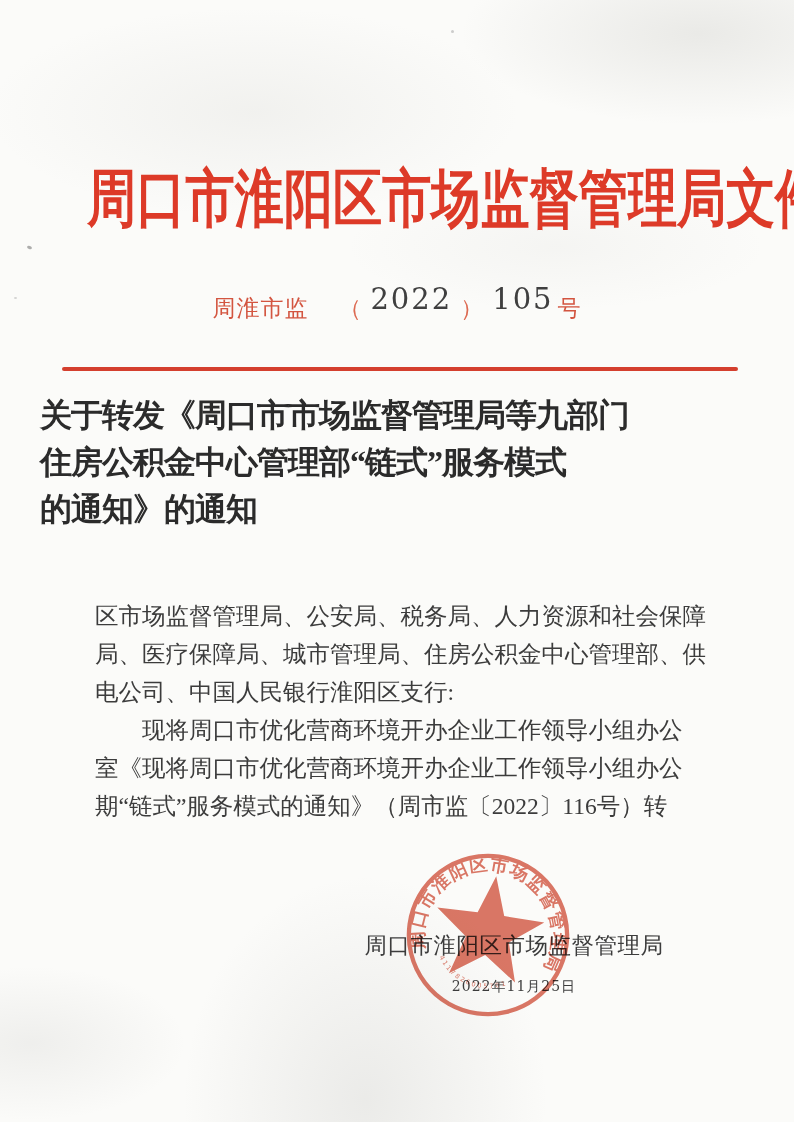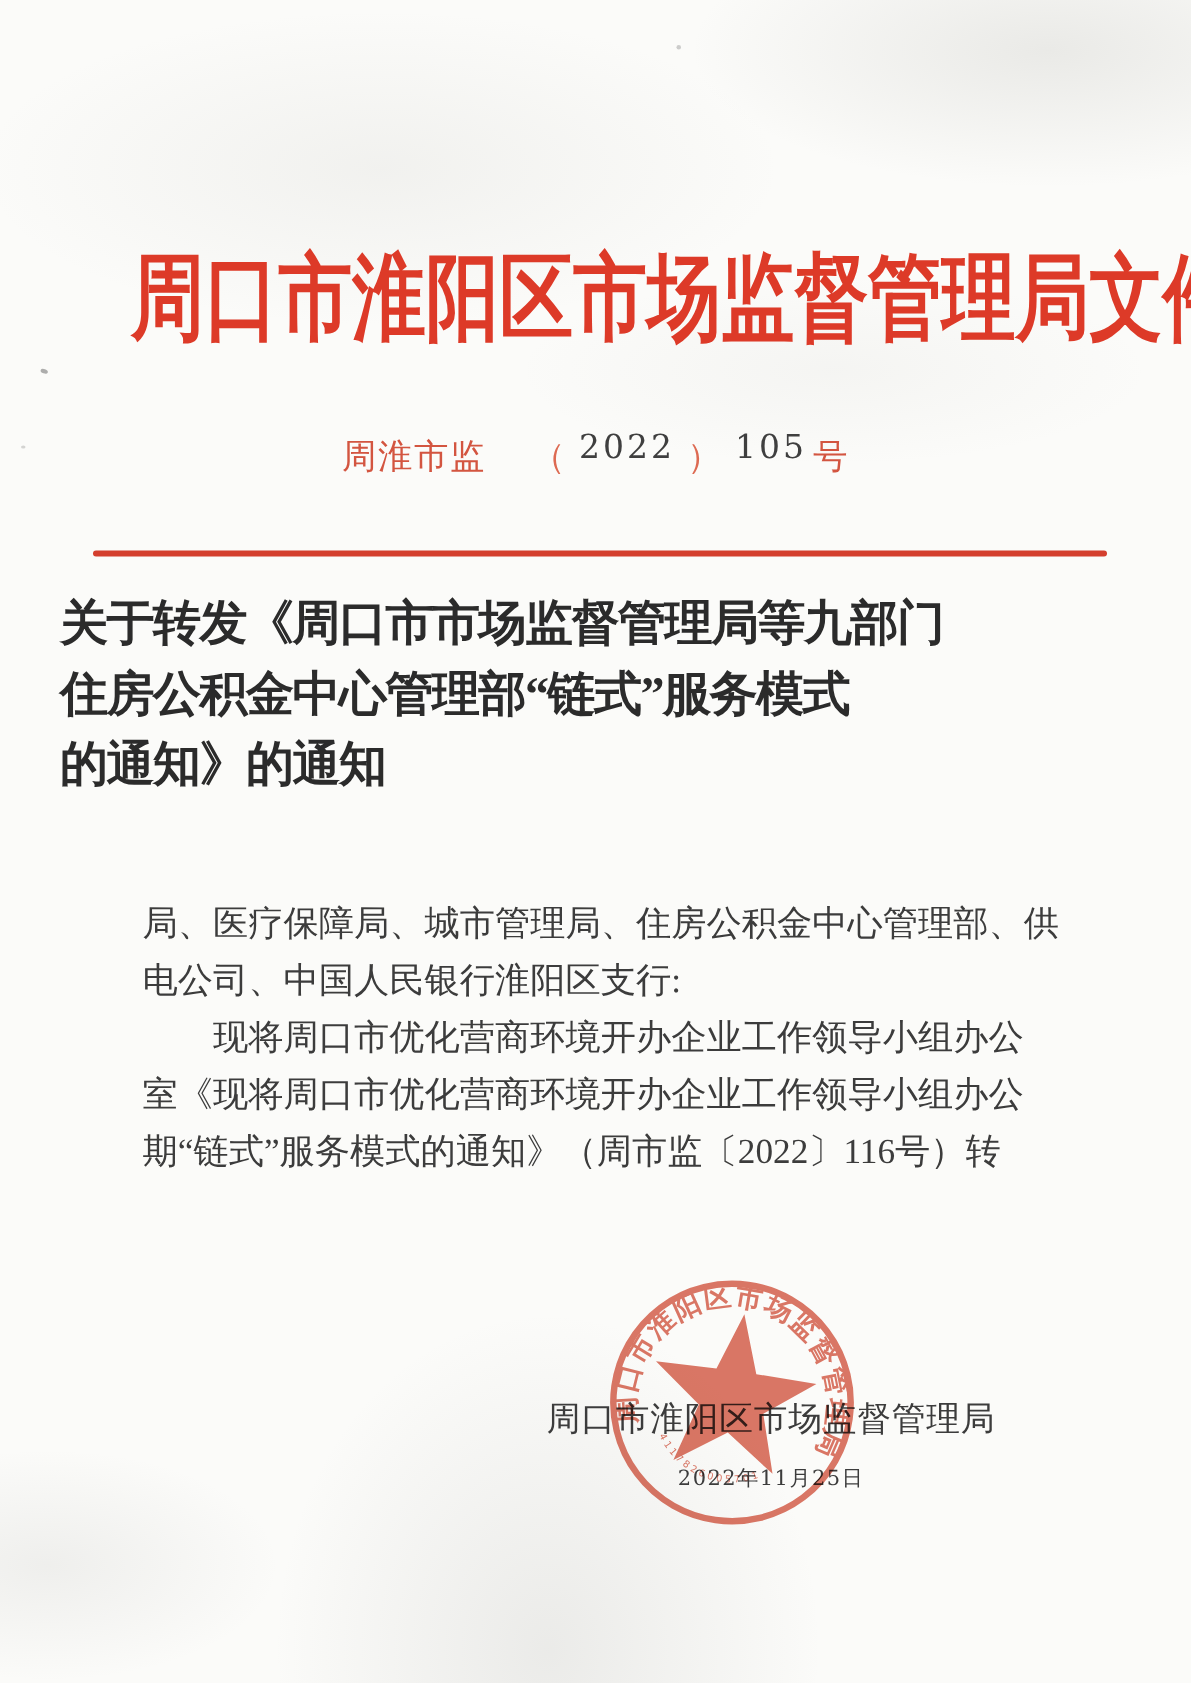--- a/index.html
+++ b/index.html
@@ -33,21 +33,21 @@
     letter-spacing:0px;
   }
   .doc-no {
     position:absolute; left:0; top:289px; width:100%;
     text-align:center; white-space:nowrap;
     font-size:23px; color:#d35540; letter-spacing:1px;
   }
   .doc-no .issuer { margin-right:26px; }
   .doc-no .paren  { color:#dd6a52; margin:0 4px; }
   .doc-no .num {
-    color:#3f3f3f; font-size:22px; letter-spacing:2px;
+    color:#3f3f3f; font-size:29px; letter-spacing:2px;
     position:relative; top:-7px; margin:0 4px;
     font-family:"DejaVu Serif", serif;
   }
   .red-rule {
     position:absolute; left:62px; top:367px;
     width:676px; height:4px;
     background:#d43f2e; border-radius:2px;
   }
   .doc-title {
     position:absolute; left:40px; top:392px; width:714px;
@@ -93,20 +93,21 @@
 
   <div class="red-rule"></div>
 
   <div class="doc-title">
       <div class="title-line">关于转发《周口市市场监督管理局等九部门</div>
       <div class="title-line">住房公积金中心管理部“链式”服务模式</div>
       <div class="title-line">的通知》的通知</div>
     </div>
 
   <div class="body-block">
+      <div class="body-line">区市场监督管理局、公安局、税务局、人力资源和社会保障</div>
       <div class="body-line">局、医疗保障局、城市管理局、住房公积金中心管理部、供</div>
       <div class="body-line">电公司、中国人民银行淮阳区支行:</div>
       <div class="body-line">　　现将周口市优化营商环境开办企业工作领导小组办公</div>
       <div class="body-line">室《现将周口市优化营商环境开办企业工作领导小组办公</div>
       <div class="body-line">期“链式”服务模式的通知》（周市监〔2022〕116号）转</div>
     </div>
 
   <div class="sign-block">
     <div class="sign-name">周口市淮阳区市场监督管理局</div>
     <div class="sign-date">2022年11月25日</div>

